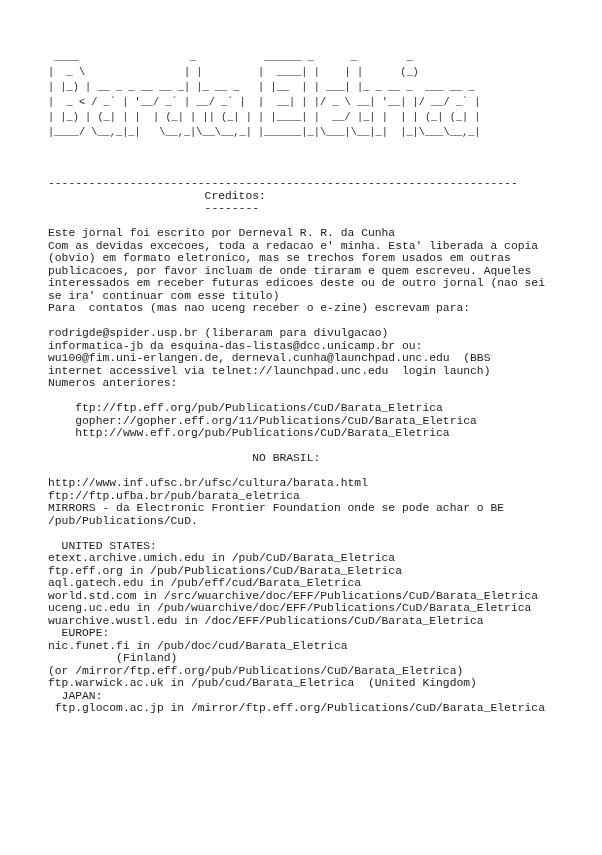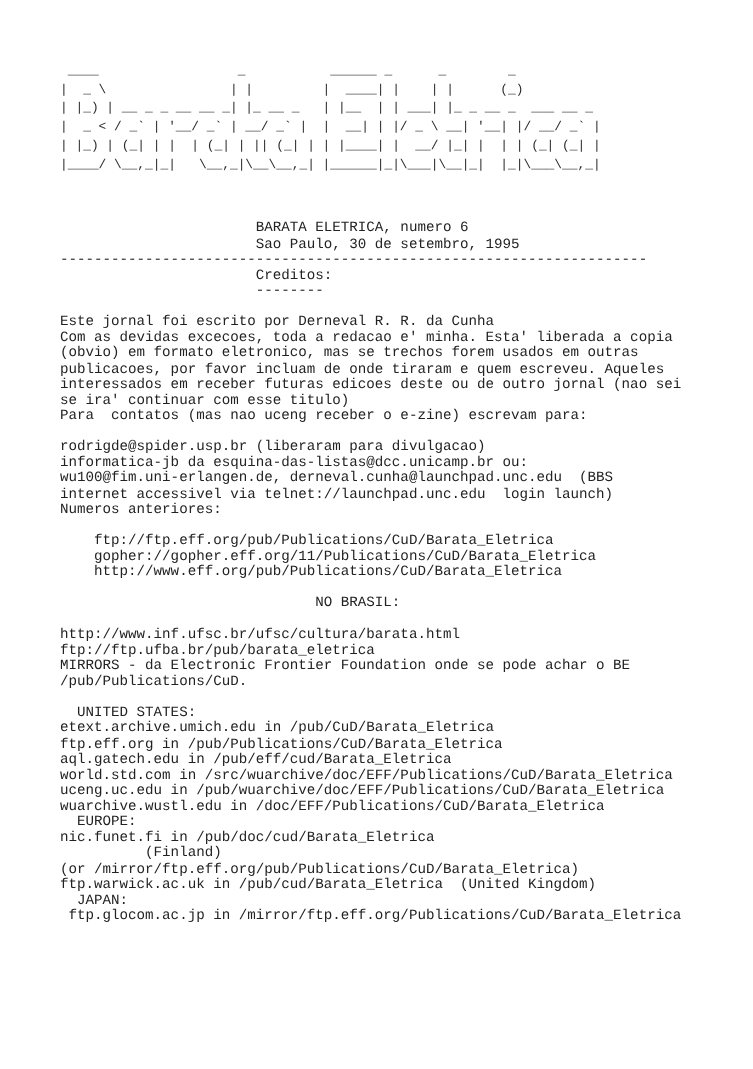--- a/index.html
+++ b/index.html
@@ -51,23 +51,20 @@
 <div class="page">
 
   <pre class="ascii-banner"> ____                  _           ______ _      _        _           
 |  _ \                | |         |  ____| |    | |      (_)          
 | |_) | __ _ _ __ __ _| |_ __ _   | |__  | | ___| |_ _ __ _  ___ __ _ 
 |  _ &lt; / _` | '__/ _` | __/ _` |  |  __| | |/ _ \ __| '__| |/ __/ _` |
 | |_) | (_| | |  | (_| | || (_| | | |____| |  __/ |_| |  | | (_| (_| |
 |____/ \__,_|_|   \__,_|\__\__,_| |______|_|\___|\__|_|  |_|\___\__,_|</pre>
 
   <div class="doc">
-    <pre>                       BARATA ELETRICA, numero 6
-                       Sao Paulo, 30 de setembro, 1995
-</pre>
     <pre>---------------------------------------------------------------------
 </pre>
     <pre>                       Creditos:
                        --------
 
 Este jornal foi escrito por Derneval R. R. da Cunha
 Com as devidas excecoes, toda a redacao e' minha. Esta' liberada a copia
 (obvio) em formato eletronico, mas se trechos forem usados em outras
 publicacoes, por favor incluam de onde tiraram e quem escreveu. Aqueles
 interessados em receber futuras edicoes deste ou de outro jornal (nao sei

